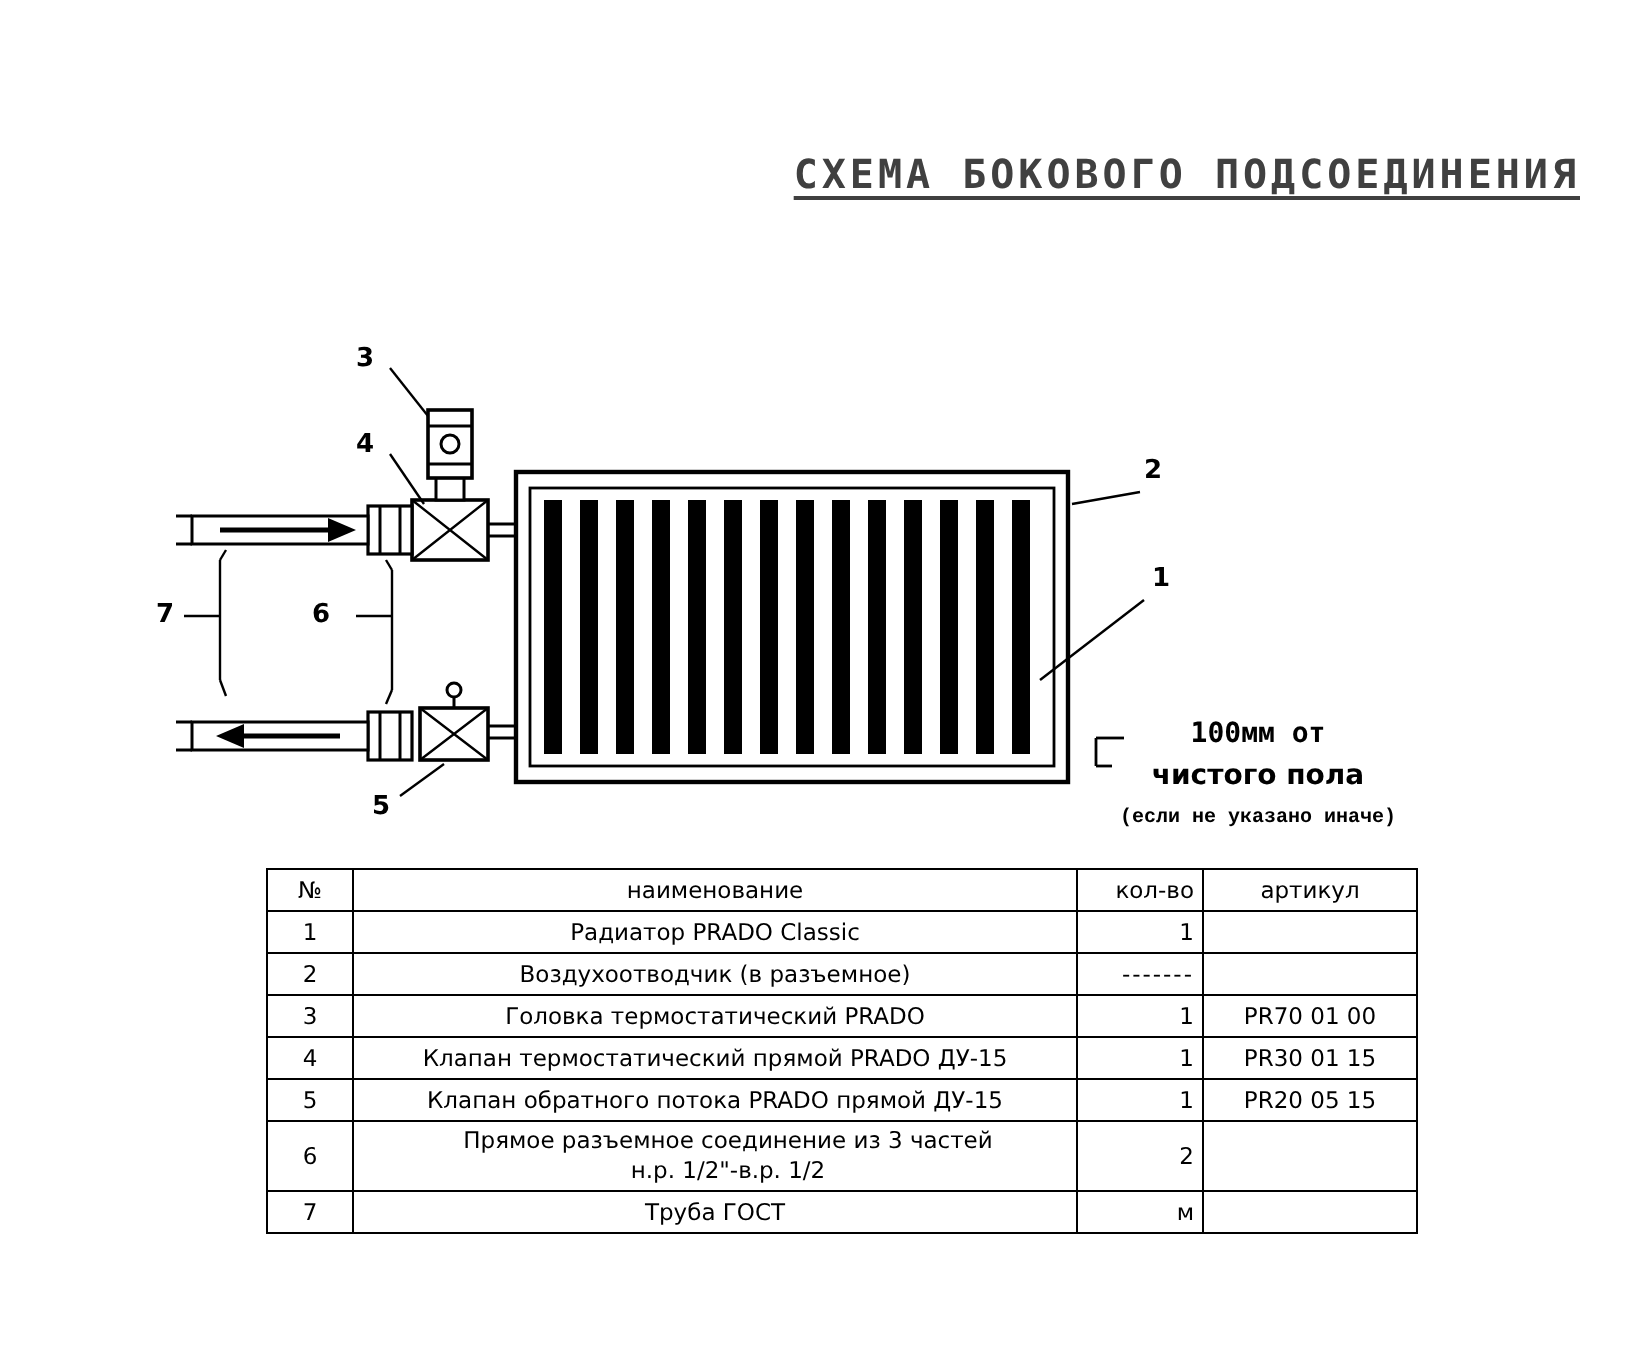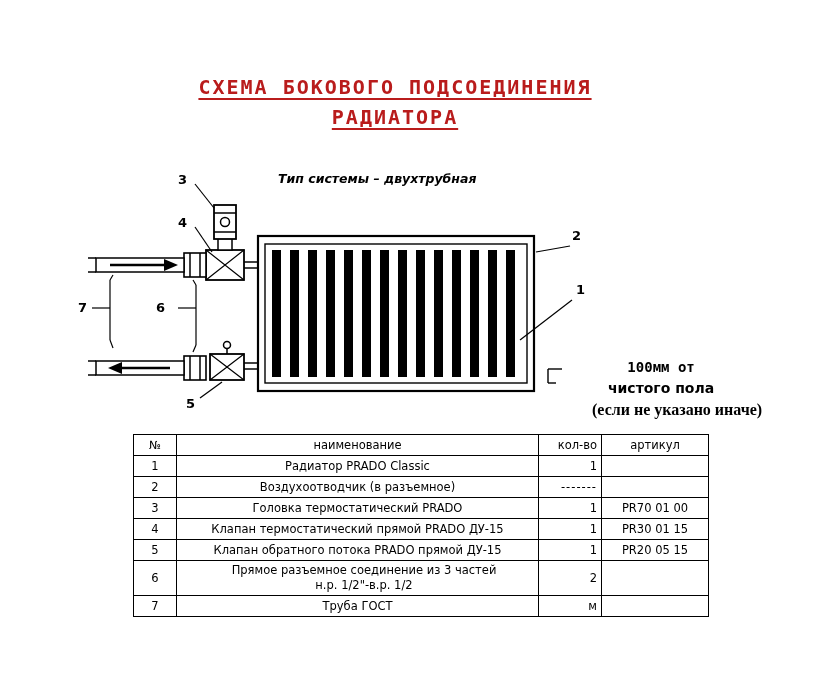--- a/index.html
+++ b/index.html
@@ -20,22 +20,22 @@
     left: 0; top: 0;
     width: 817px;
     height: 674px;
   }
 
   
   .title-block {
     position: absolute;
     left: 0; top: 72px;
     width: 790px;
-    text-align: center;
-    color: #b91c1c;
+    text-align: right;
+    color: #404040;
   }
   .title-line {
     font-family: "DejaVu Sans Mono", monospace;
     font-weight: bold;
     font-size: 20px;
     letter-spacing: 2px;
     line-height: 30px;
     text-decoration: underline;
     text-underline-offset: 4px;
   }
@@ -74,21 +74,21 @@
     left: 560px;
     top: 357px;
     font-family: "DejaVu Sans Mono", monospace;
     font-size: 14px;
     font-weight: bold;
     line-height: 21px;
     white-space: nowrap;
     text-align: center;
   }
   .floor-note .l2 { font-family: "DejaVu Sans", sans-serif; font-weight: bold; font-size: 14px;}
-  .floor-note .l3 { font-family: Liberation Serif, serif; font-weight: bold; font-size: 16px; margin-left: 32px;}
+  .floor-note .l3 { font-family: Liberation Mono, monospace; font-weight: bold; font-size: 10px;}
 
   
   .spec-table {
     position: absolute;
     left: 133px;
     top: 434px;
     border-collapse: collapse;
     font-family: "DejaVu Sans", sans-serif;
     font-size: 11.5px;
   }
@@ -107,25 +107,23 @@
   .spec-table td.two-line { line-height: 15px; padding-top: 2px; padding-bottom: 2px; padding-left: 17px;}
   .dots { letter-spacing: 1px; }
 </style>
 </head>
 <body>
 
 <div id="stage">
 
   <div class="title-block">
     <div class="title-line">СХЕМА БОКОВОГО ПОДСОЕДИНЕНИЯ</div>
-    <div class="title-line">РАДИАТОРА</div>
   </div>
 
   <div class="notes">
-    <div>Тип системы – двухтрубная</div>
   </div>
 
   <svg id="drawing" width="817" height="674" viewBox="0 0 817 674">
 
     <g stroke="#000" fill="none" stroke-width="1.6">
 
       <rect x="258" y="236" width="276" height="155" stroke-width="2.2"></rect>
       <rect x="265" y="244" width="262" height="139" stroke-width="1.4"></rect>
     </g>
 

